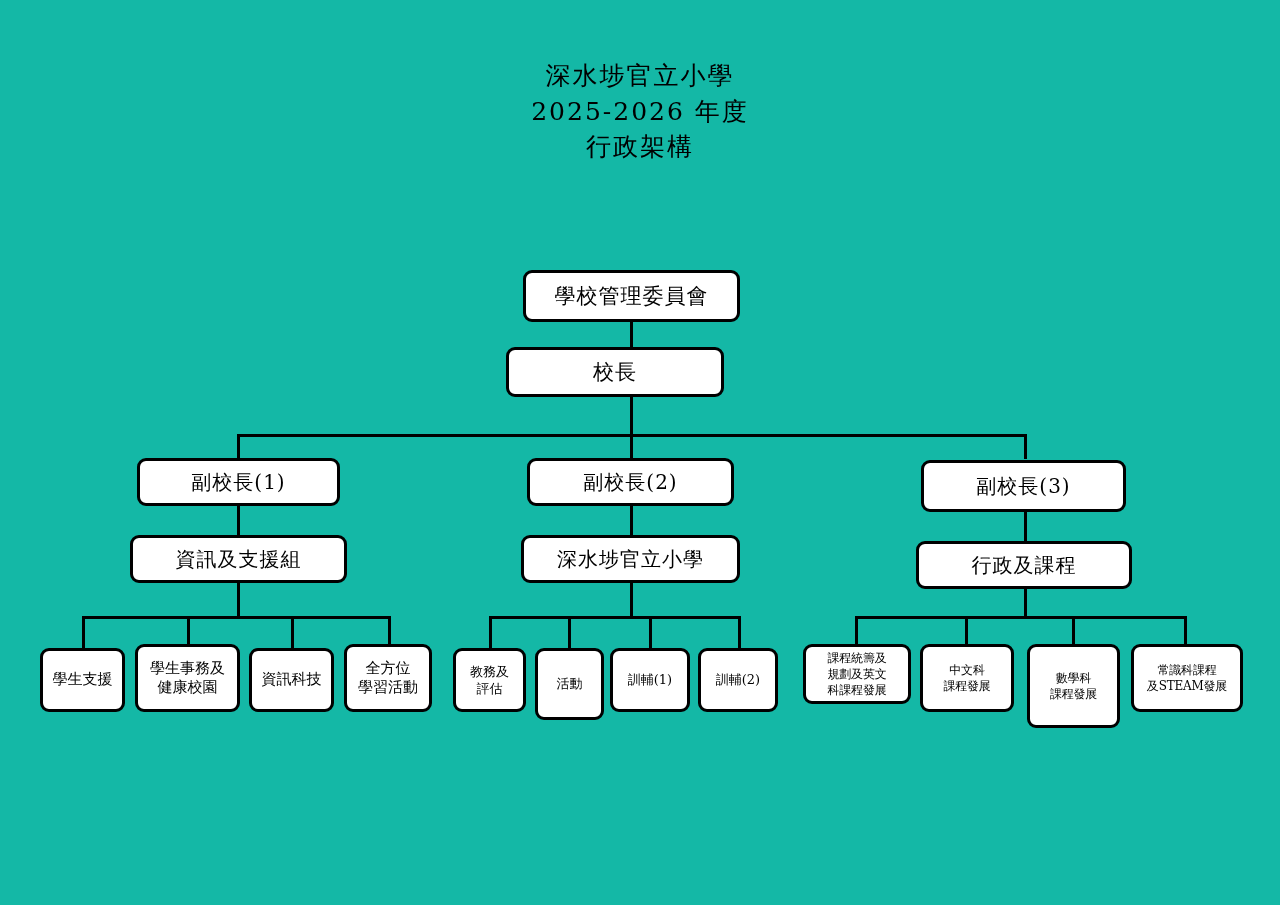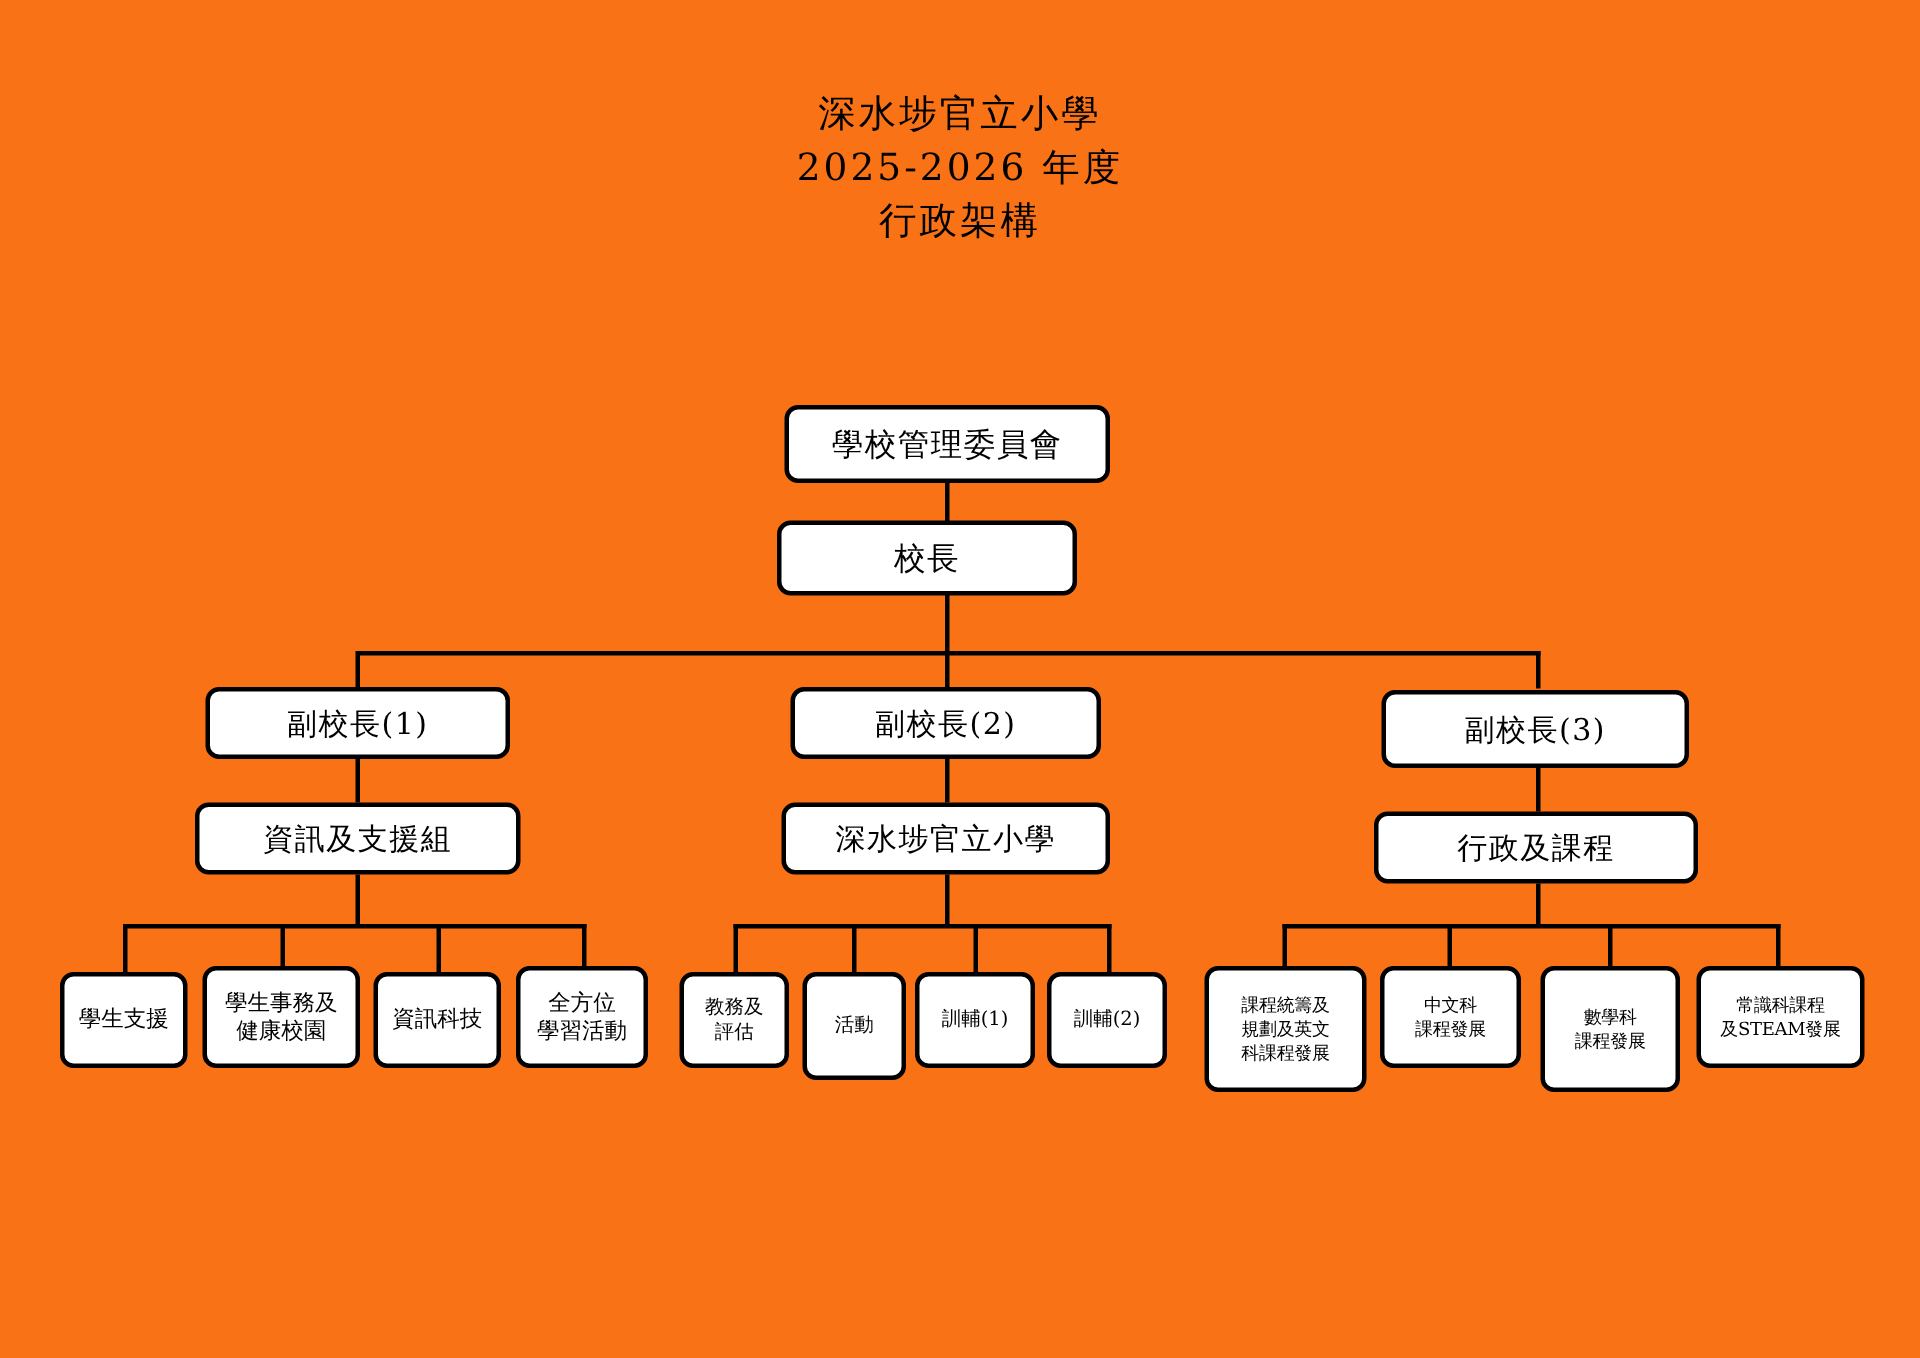--- a/index.html
+++ b/index.html
@@ -5,21 +5,21 @@
 <style>
   html, body {
     margin: 0;
     padding: 0;
     background: #ffffff;
   }
   #page {
     position: relative;
     width: 1280px;
     height: 905px;
-    background: #f97316;
+    background: #14b8a6;
     overflow: hidden;
     font-family: "DejaVu Serif", "Liberation Serif", serif;
     color: #000000;
   }
 
   
   #title-block {
     position: absolute;
     left: 0;
     top: 58px;
@@ -112,21 +112,21 @@
   <div class="conn h" style="left:855px; top:616px; width:332px;"></div>
   <div class="conn v" style="left:855px; top:616px; height:29px;"></div>
   <div class="conn v" style="left:965px; top:616px; height:29px;"></div>
   <div class="conn v" style="left:1072px; top:616px; height:29px;"></div>
   <div class="conn v" style="left:1184px; top:616px; height:29px;"></div>
 
   <div class="node size-xl" style="left:523px; top:270px; width:217px; height:52px;">
     <span class="label">學校管理委員會</span>
   </div>
 
-  <div class="node size-xl" style="left:518px; top:347px; width:200px; height:50px;">
+  <div class="node size-xl" style="left:506px; top:347px; width:218px; height:50px;">
     <span class="label">校長</span>
   </div>
 
   <div class="node size-lg" style="left:137px; top:458px; width:203px; height:48px;">
     <span class="label">副校長(1)</span>
   </div>
   <div class="node size-lg" style="left:527px; top:458px; width:207px; height:48px;">
     <span class="label">副校長(2)</span>
   </div>
   <div class="node size-lg" style="left:921px; top:460px; width:205px; height:52px;">
@@ -165,21 +165,21 @@
   <div class="node size-sm" style="left:535px; top:648px; width:69px; height:72px;">
     <span class="label">活動</span>
   </div>
   <div class="node size-sm" style="left:610px; top:648px; width:80px; height:64px;">
     <span class="label">訓輔(1)</span>
   </div>
   <div class="node size-sm" style="left:698px; top:648px; width:80px; height:64px;">
     <span class="label">訓輔(2)</span>
   </div>
 
-  <div class="node size-xs" style="left:803px; top:644px; width:108px; height:84px;">
+  <div class="node size-xs" style="left:803px; top:644px; width:108px; height:60px;">
     <span class="label">課程統籌及
 規劃及英文
 科課程發展</span>
   </div>
   <div class="node size-xs" style="left:920px; top:644px; width:94px; height:68px;">
     <span class="label">中文科
 課程發展</span>
   </div>
   <div class="node size-xs" style="left:1027px; top:644px; width:93px; height:84px;">
     <span class="label">數學科

